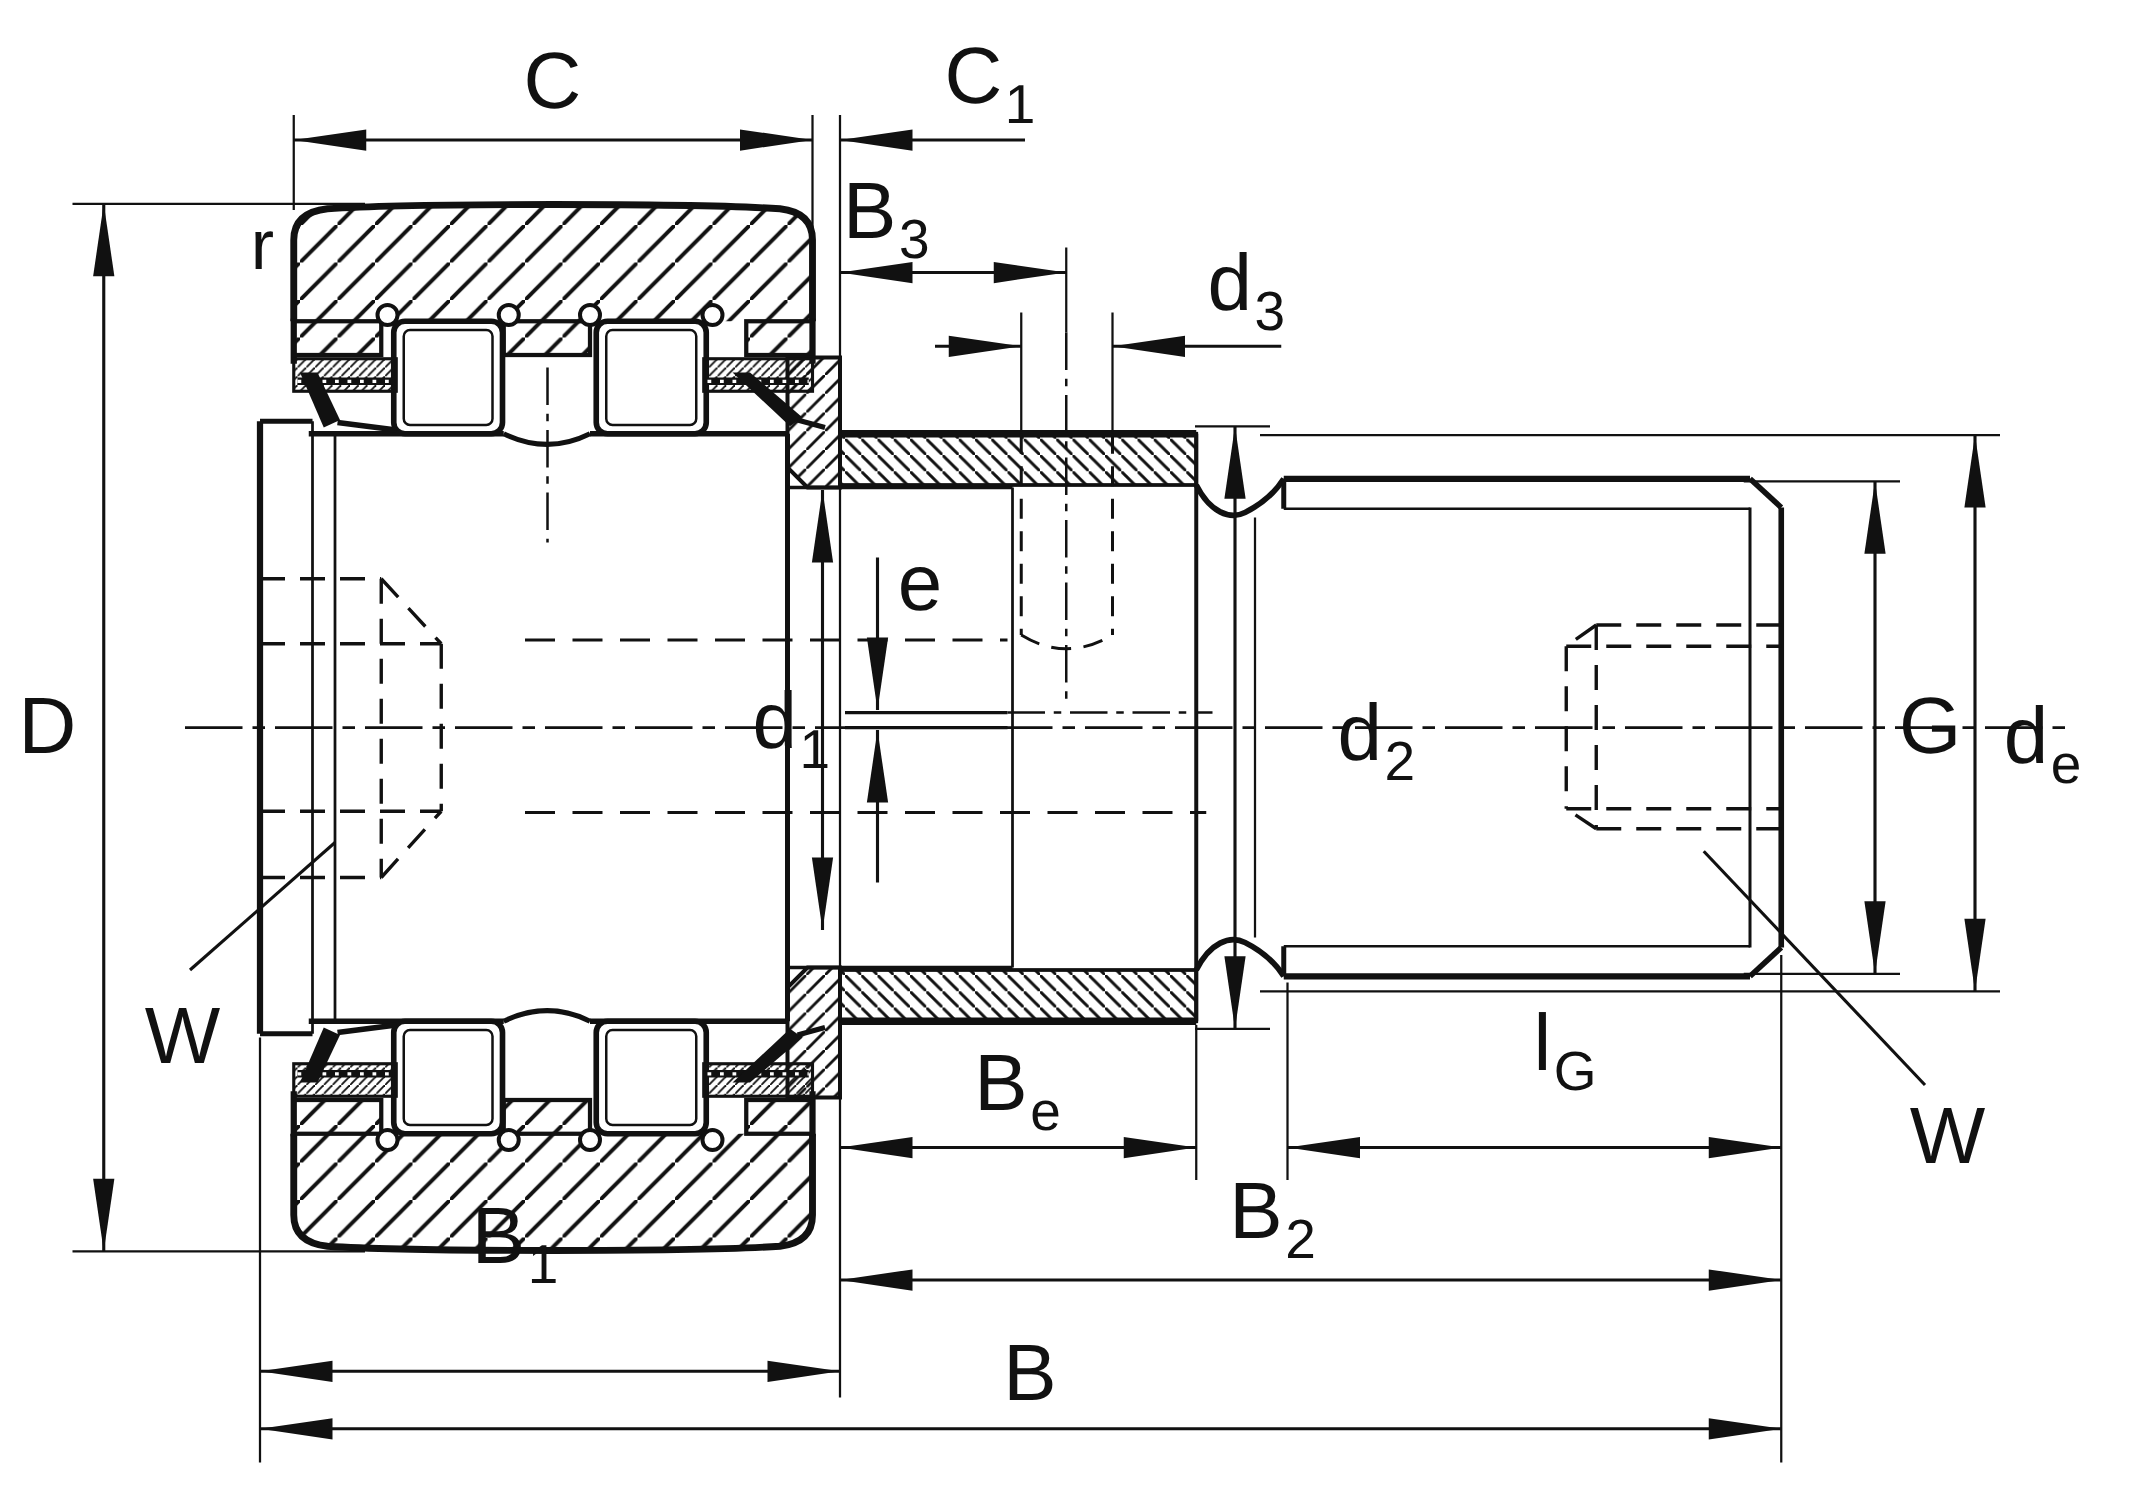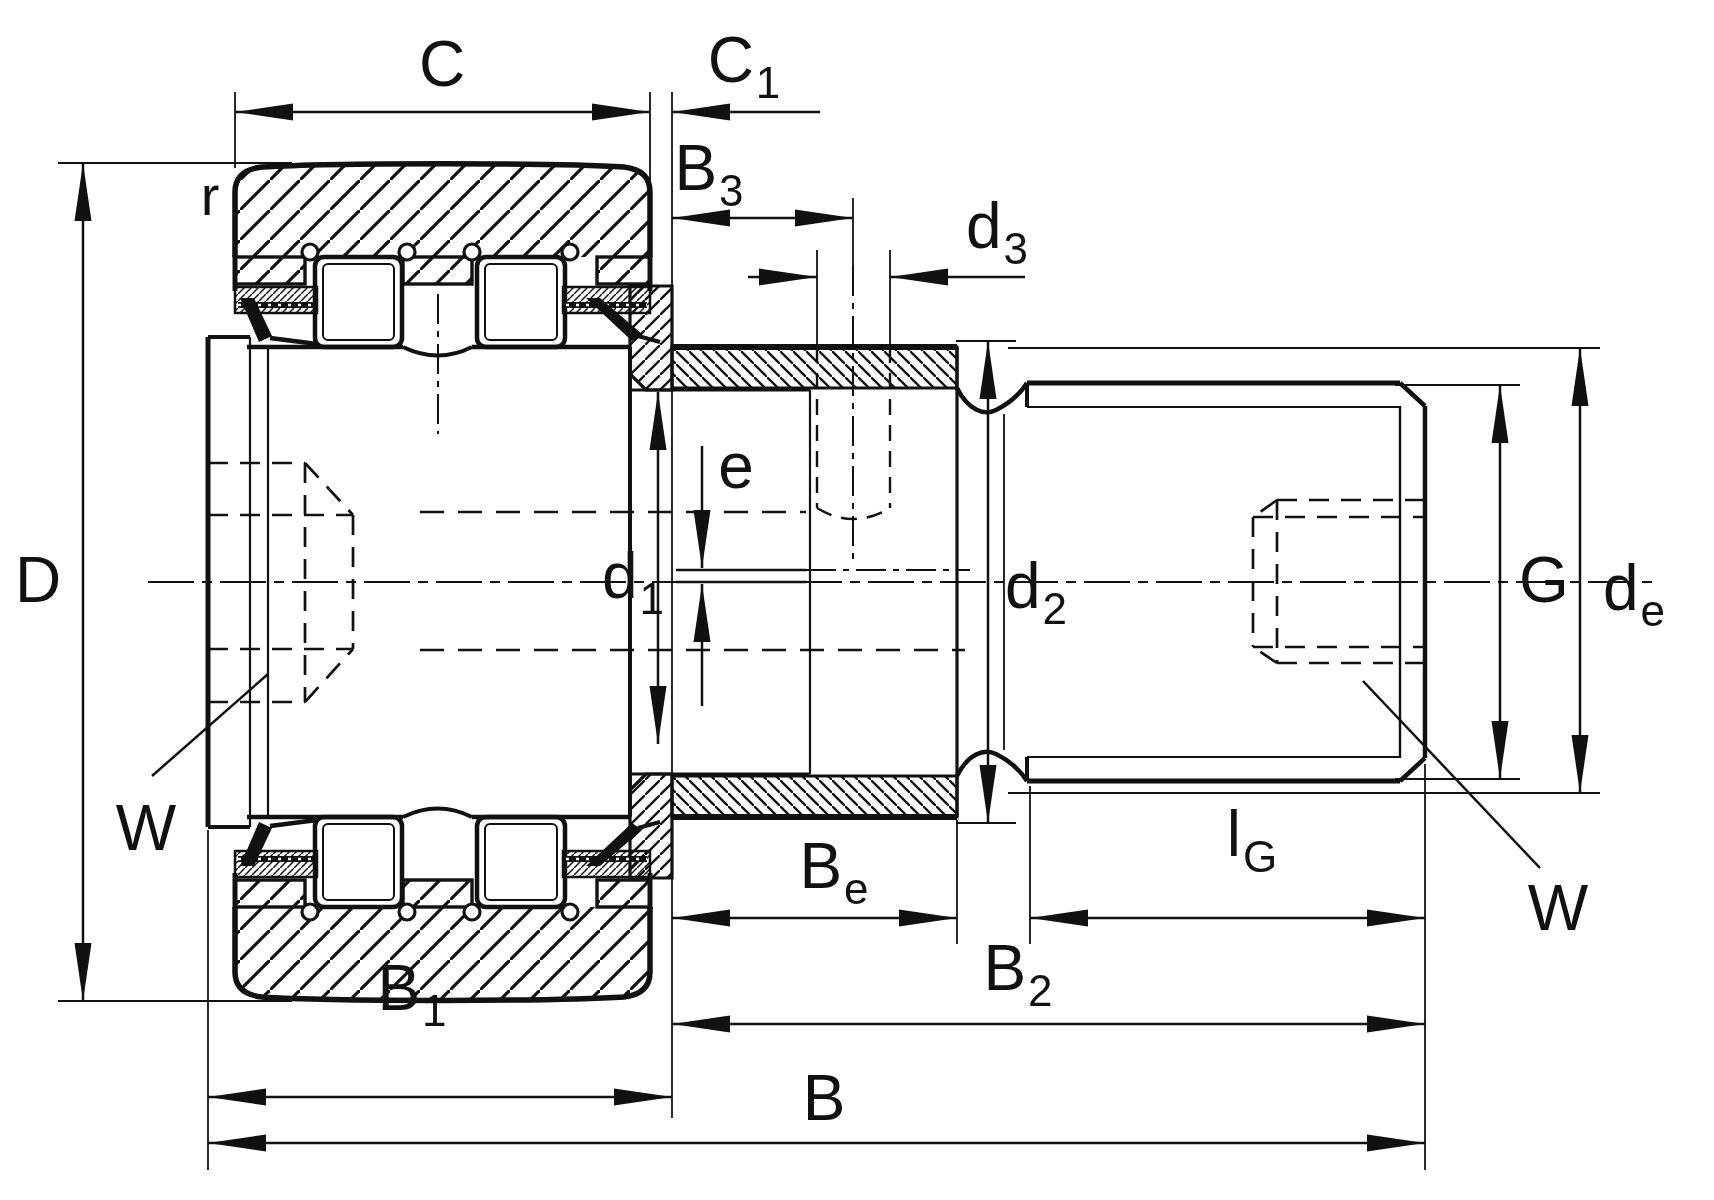--- a/index.html
+++ b/index.html
@@ -279,31 +279,31 @@
     <path d="M1425,1143 L1367,1134.5 L1367,1151.5 Z"></path>
   </g>
 
   <g stroke="#111" stroke-width="2.5">
     <line x1="152" y1="776" x2="268" y2="674"></line>
     <line x1="1540" y1="868" x2="1363" y2="681"></line>
   </g>
 </svg>
 
 <div class="lbl" style="left:442px;top:64px"><span>C</span></div>
-<div class="lbl" style="left:744px;top:60px"><span>C</span><span class="sub">1</span></div>
+<div class="lbl" style="left:792px;top:60px"><span>C</span><span class="sub">1</span></div>
 <div class="lbl" style="left:709px;top:168px"><span>B</span><span class="sub">3</span></div>
 <div class="lbl" style="left:997px;top:226px"><span>d</span><span class="sub">3</span></div>
 <div class="lbl small" style="left:210px;top:196px"><span>r</span></div>
 <div class="lbl" style="left:38px;top:580px"><span>D</span></div>
 <div class="lbl" style="left:736px;top:466px"><span>e</span></div>
 <div class="lbl" style="left:633px;top:576px"><span>d</span><span class="sub">1</span></div>
-<div class="lbl" style="left:1036px;top:586px"><span>d</span><span class="sub">2</span></div>
+<div class="lbl" style="left:1101px;top:586px"><span>d</span><span class="sub">2</span></div>
 <div class="lbl" style="left:1544px;top:580px"><span>G</span></div>
 <div class="lbl" style="left:1634px;top:588px"><span>d</span><span class="sub">e</span></div>
 <div class="lbl" style="left:146px;top:828px"><span>W</span></div>
 <div class="lbl" style="left:1558px;top:908px"><span>W</span></div>
-<div class="lbl" style="left:834px;top:866px"><span>B</span><span class="sub">e</span></div>
+<div class="lbl" style="left:814px;top:866px"><span>B</span><span class="sub">e</span></div>
 <div class="lbl" style="left:1252px;top:834px"><span>l</span><span class="sub">G</span></div>
 <div class="lbl" style="left:1018px;top:968px"><span>B</span><span class="sub">2</span></div>
 <div class="lbl" style="left:412px;top:988px"><span>B</span><span class="sub">1</span></div>
 <div class="lbl" style="left:824px;top:1098px"><span>B</span></div>
 
 </div>
 
 </body></html>

